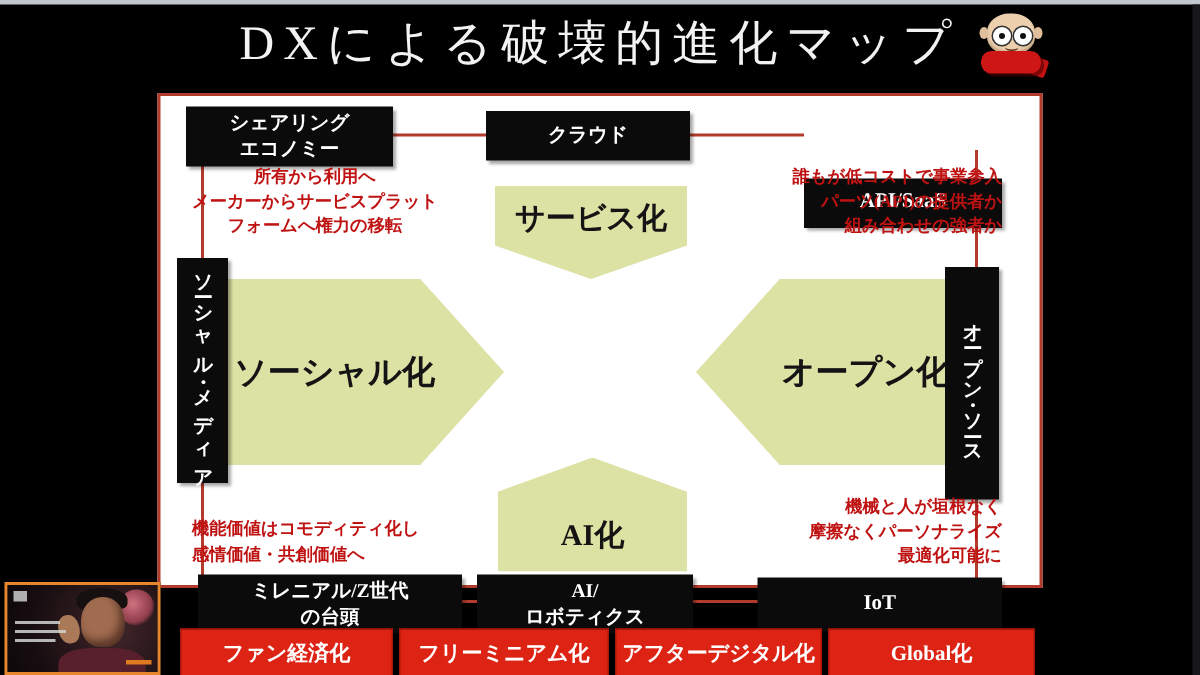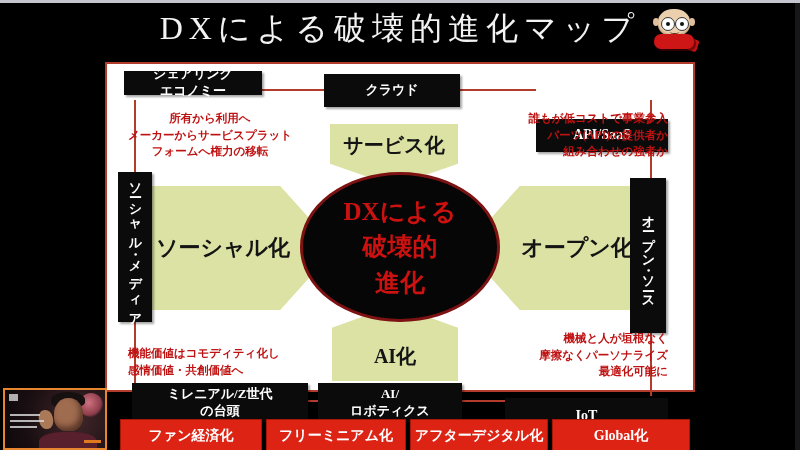--- a/index.html
+++ b/index.html
@@ -127,39 +127,34 @@
   <div class="chev chev-left">
     <span class="pre">ソーシャル化</span>
   </div>
   <div class="chev chev-right">
     <span class="pre">オープン化</span>
   </div>
   <div class="chev chev-bottom">
     <span class="pre">AI化</span>
   </div>
 
-  <div class="center-ellipse">
-    <span class="pre">DXによる
-破壊的
-進化</span>
-  </div>
 
-  <div class="node pre" style="left:124px;top:71px;width:138px;height:24px;font-size:13px;">シェアリング
+  <div class="node pre" style="left:124px;top:71px;width:138px;height:40px;font-size:13px;">シェアリング
 エコノミー</div>
   <div class="node pre" style="left:324px;top:74px;width:136px;height:33px;font-size:13px;">クラウド</div>
   <div class="node pre" style="left:536px;top:74px;width:132px;height:33px;font-size:14px;margin-top:45px;">API/SaaS</div>
 
   <div class="vnode" style="left:118px;top:172px;width:34px;height:150px;font-size:13px;">ソーシャル・メディア</div>
   <div class="vnode" style="left:630px;top:178px;width:36px;height:155px;font-size:13px;">オープン・ソース</div>
 
   <div class="node pre" style="left:318px;top:383px;width:144px;height:40px;font-size:13px;">AI/
 ロボティクス</div>
   <div class="node pre" style="left:132px;top:383px;width:176px;height:40px;font-size:13px;">ミレニアル/Z世代
 の台頭</div>
-  <div class="node pre" style="left:505px;top:398px;width:163px;height:36px;font-size:14px;">IoT</div>
+  <div class="node pre" style="left:505px;top:385px;width:163px;height:36px;font-size:14px;">IoT</div>
 
   <div class="ann pre" style="left:128px;top:110px;text-align:center;">所有から利用へ
 メーカーからサービスプラット
 フォームへ権力の移転</div>
   <div class="ann pre" style="left:470px;top:110px;width:198px;text-align:right;">誰もが低コストで事業参入
 パーツ(API)の提供者か
 組み合わせの強者か</div>
   <div class="ann pre" style="left:128px;top:345px;text-align:left;">機能価値はコモディティ化し
 感情価値・共創価値へ</div>
   <div class="ann pre" style="left:470px;top:330px;width:198px;text-align:right;">機械と人が垣根なく

